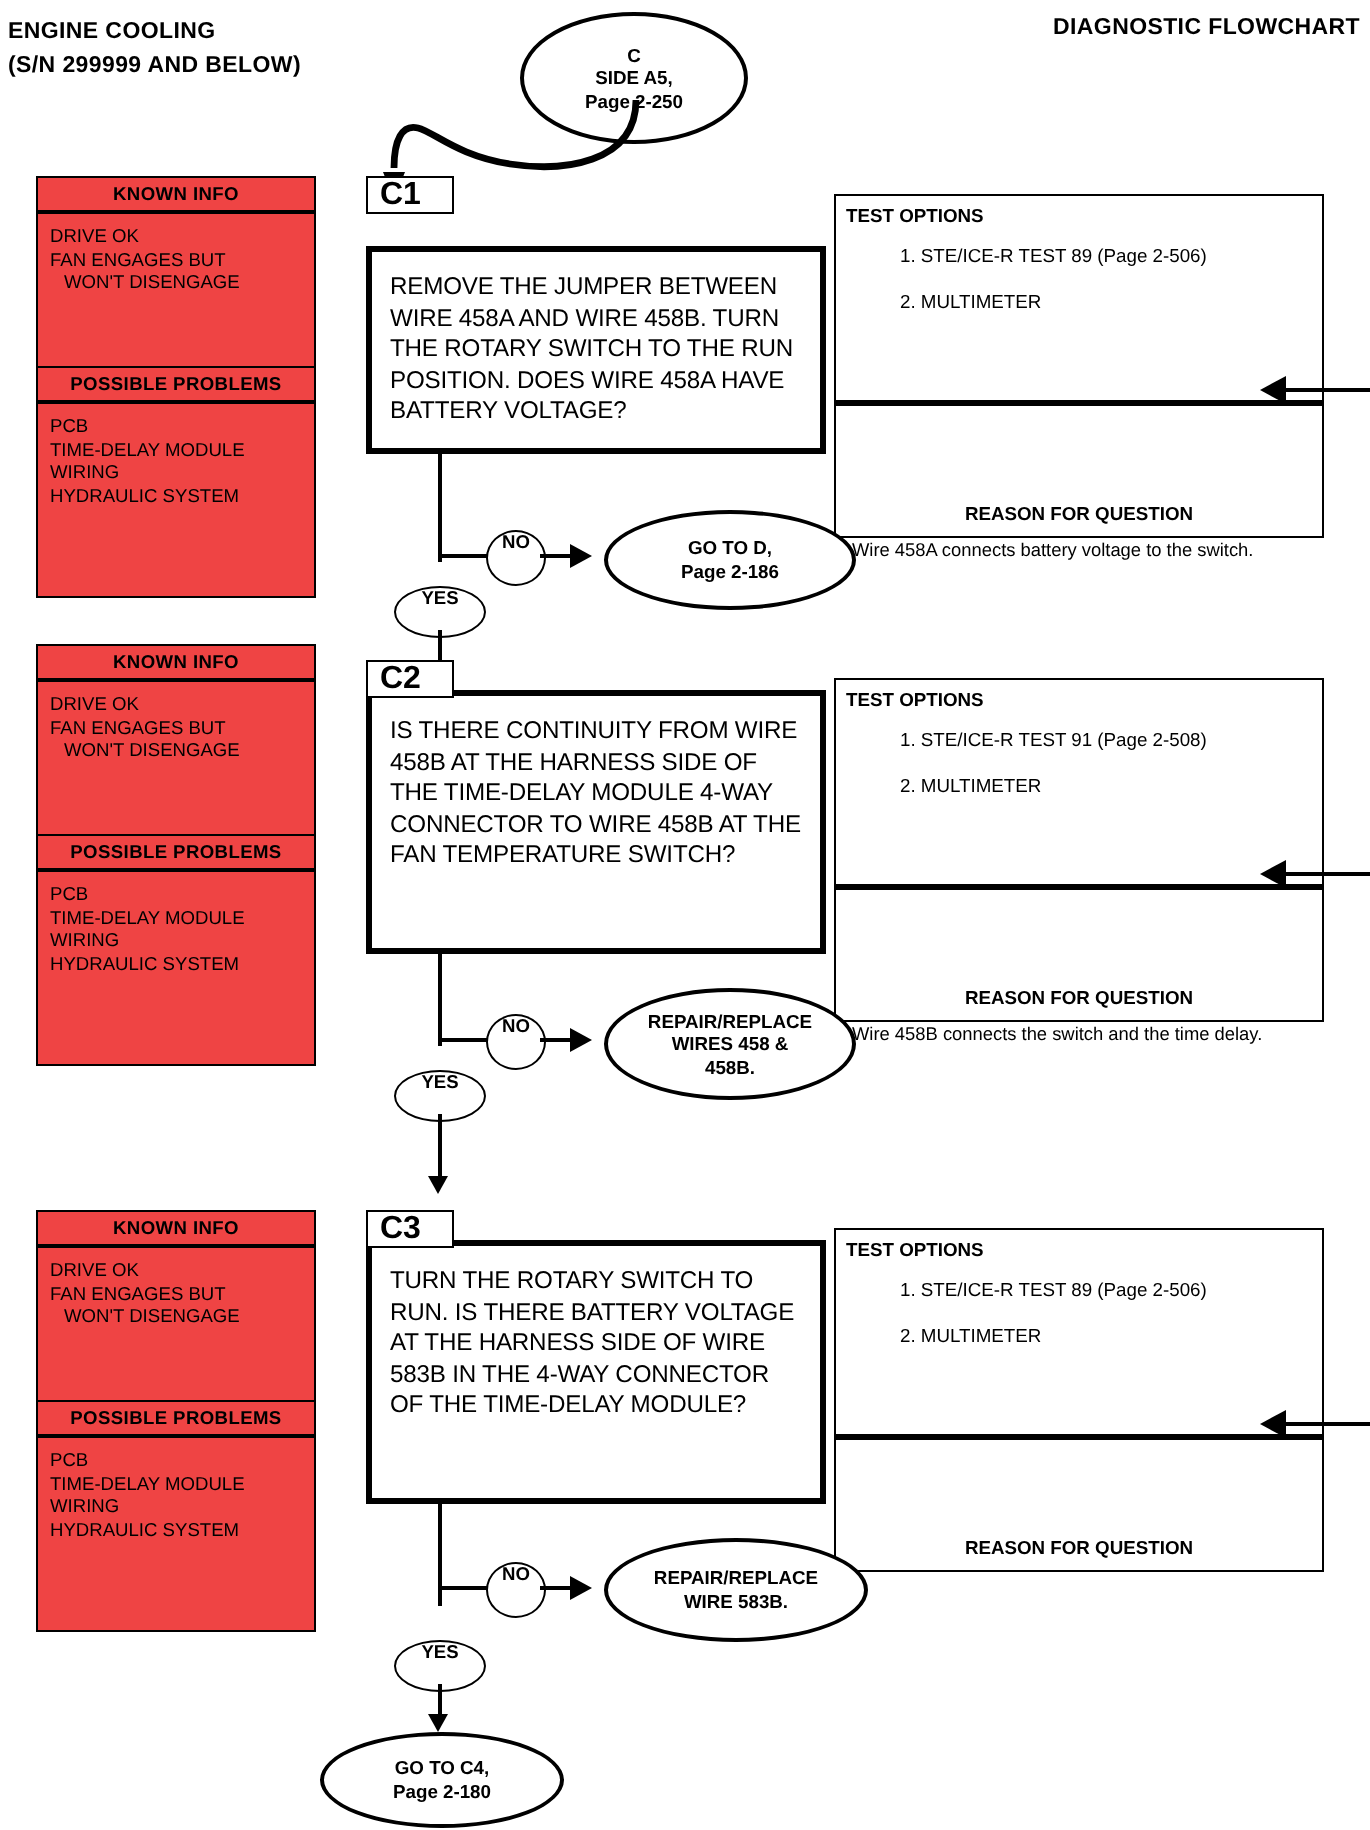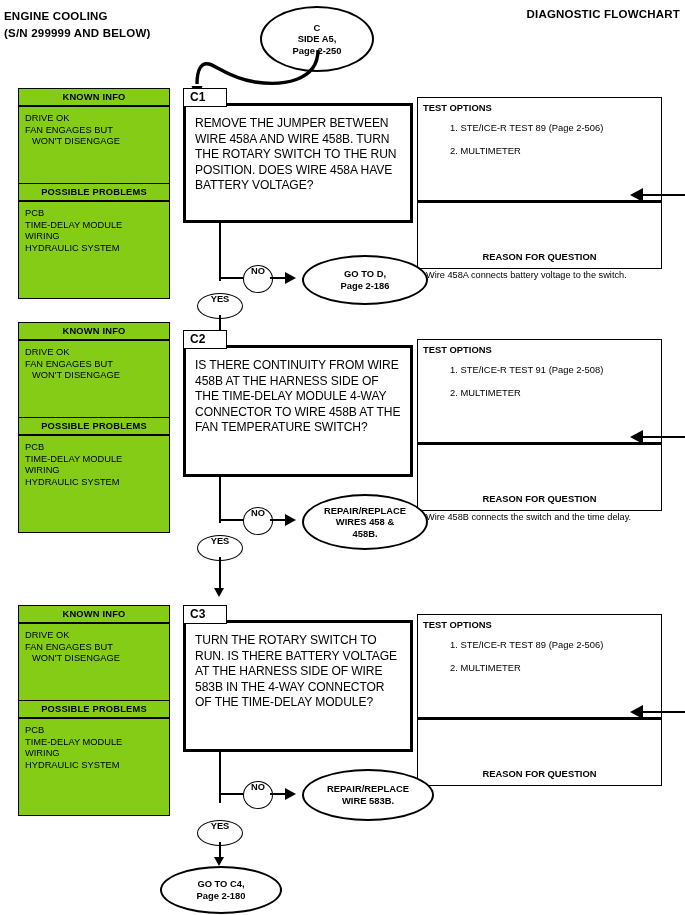--- a/index.html
+++ b/index.html
@@ -9,37 +9,37 @@
     color:#000000;
   }
   .abs{position:absolute;}
 
   
   .hdr{font-weight:bold;font-size:11.5px;letter-spacing:.2px;white-space:nowrap;}
   #hdr-left{left:4px;top:8px;line-height:17px;}
   #hdr-right{right:5px;top:8px;}
 
   
-  .info-panel{width:152px;border:1.3px solid #000;box-sizing:border-box;background:#84cc16;}
+  .info-panel{width:140px;border:1.3px solid #000;box-sizing:border-box;background:#ef4444;}
   .info-head{
     border-bottom:2.2px solid #000;text-align:center;font-weight:bold;
     font-size:9.3px;padding:3px 0 3px;letter-spacing:.2px;
   }
   .info-body{font-size:9.3px;line-height:11.6px;padding:6px 0 6px 6px;}
   .info-body .ind{padding-left:7px;}
   .kbody{height:64px;}
   .pbody{height:84px;}
   .info-head.second{border-top:1.3px solid #000;}
 
   
   .qwrap{position:absolute;}
   .qtag{
     position:absolute;left:0;top:0;width:44px;height:19px;
     border:1.4px solid #000;box-sizing:border-box;background:#fff;
-    font-weight:bold;font-size:12px;line-height:17px;padding-left:6px;z-index:3;
+    font-weight:bold;font-size:16px;line-height:17px;padding-left:6px;z-index:3;
   }
   .qbox{
     position:absolute;left:0;top:15px;width:230px;
     border:3.4px solid #000;box-sizing:border-box;background:#fff;z-index:2;
   }
   .qtext{font-size:12.1px;line-height:15.6px;padding:10px 6px 10px 9px;letter-spacing:-.1px;}
 
   
   .topt{
     position:absolute;border:1.6px solid #000;box-sizing:border-box;background:#fff;
@@ -121,21 +121,21 @@
   <div class="info-body pbody">
     <div>PCB</div>
     <div>TIME-DELAY MODULE</div>
     <div>WIRING</div>
     <div>HYDRAULIC SYSTEM</div>
   </div>
 </div>
 
 <div class="qwrap" style="left:183px;top:88px;">
   <div class="qtag">C1</div>
-  <div class="qbox" style="height:120px;">
+  <div class="qbox" style="height:104px;margin-top:20px;">
     <div class="qtext">REMOVE THE JUMPER BETWEEN WIRE 458A AND WIRE 458B. TURN THE ROTARY SWITCH TO THE RUN POSITION.  DOES WIRE 458A HAVE BATTERY VOLTAGE?</div>
   </div>
 </div>
 
 <div class="topt" style="left:417px;top:97px;height:104px;">
   <div class="topt-title">TEST OPTIONS</div>
   <div class="topt-list">
     <div>1. STE/ICE-R TEST 89 (Page 2-506)</div>
     <div>2. MULTIMETER</div>
   </div>

